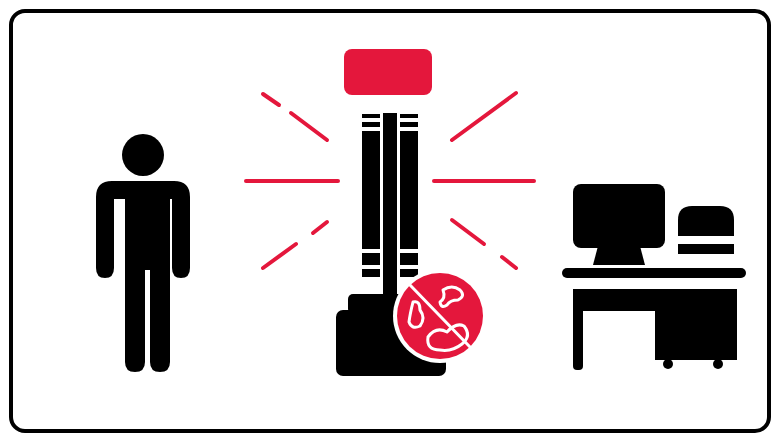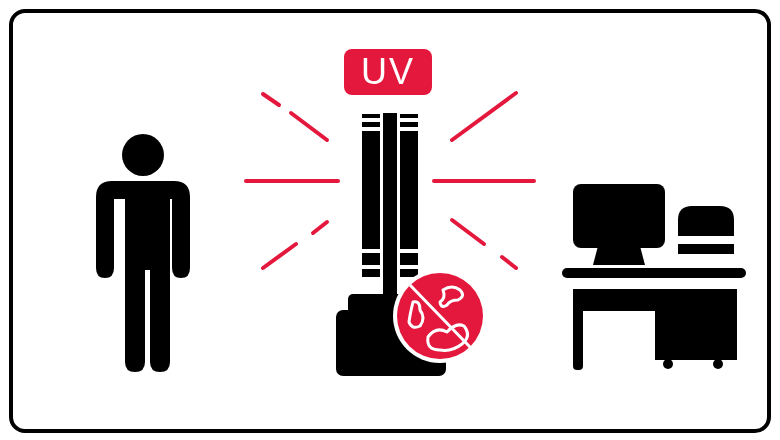--- a/index.html
+++ b/index.html
@@ -90,14 +90,13 @@
       <rect x="573" y="289" width="164" height="22"></rect>
 
       <rect x="573" y="300" width="10" height="70" rx="4"></rect>
 
       <rect x="655" y="300" width="82" height="60"></rect>
       <circle cx="668" cy="364" r="5"></circle>
       <circle cx="718" cy="364" r="5"></circle>
     </g>
   </svg>
 
-  <div class="uv-label">UV</div>
 </div>
 
 </body></html>

